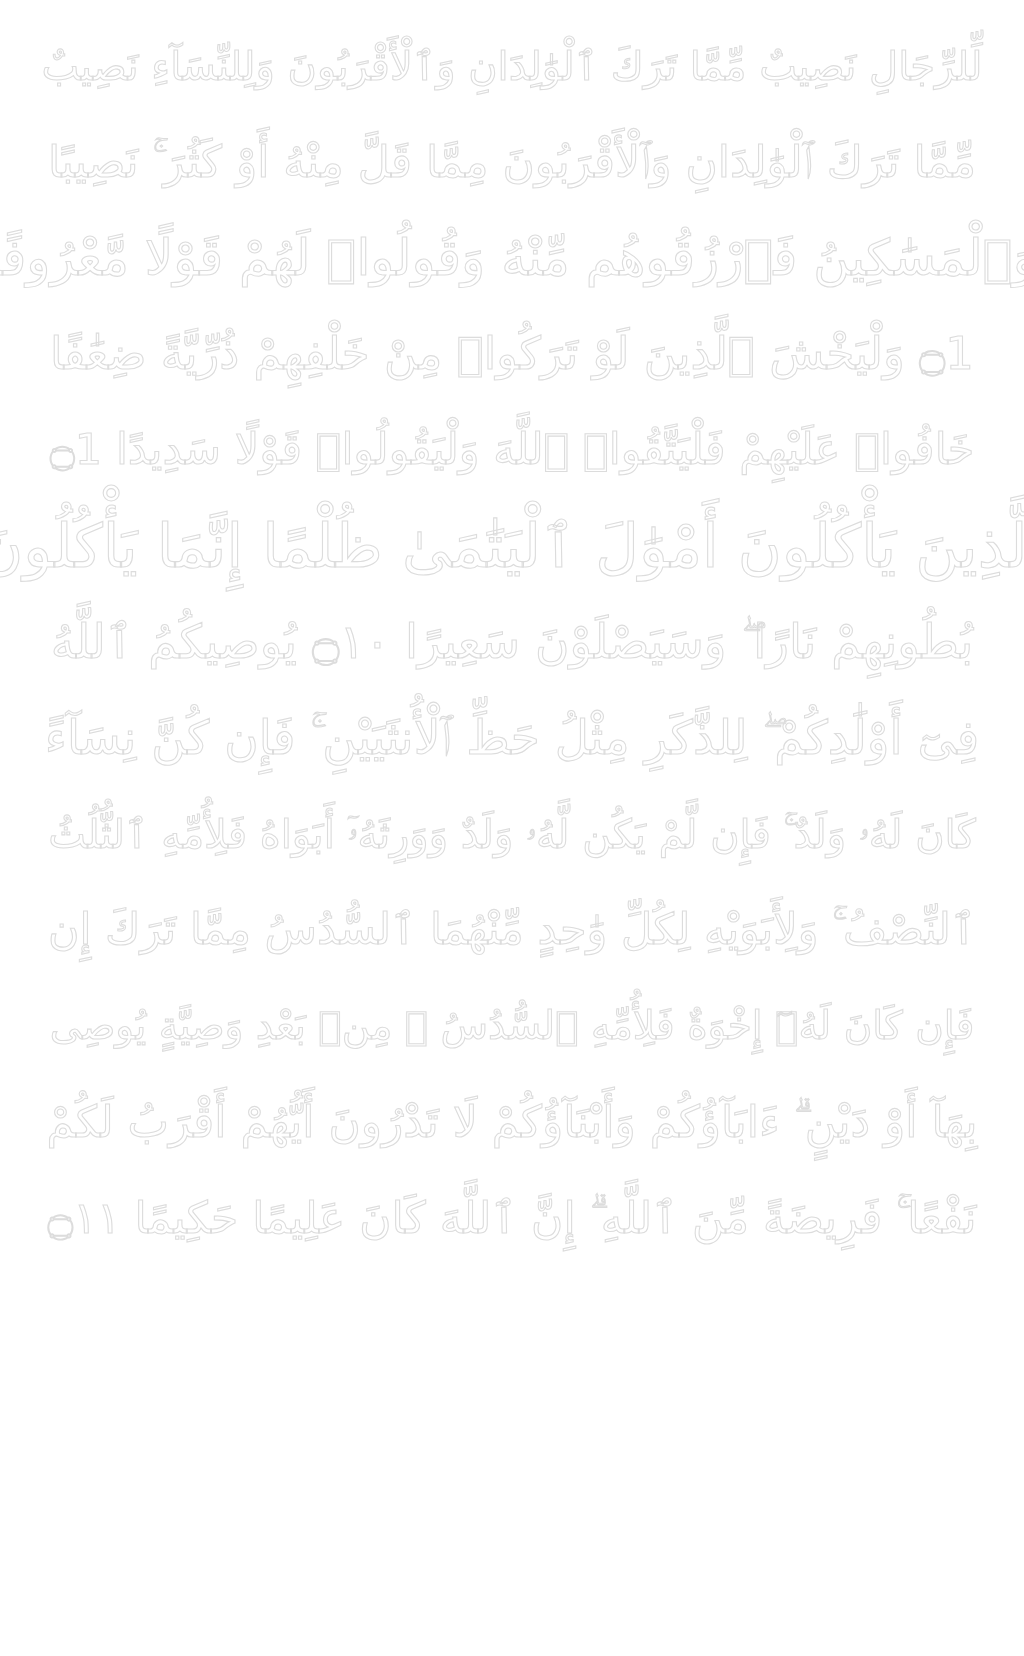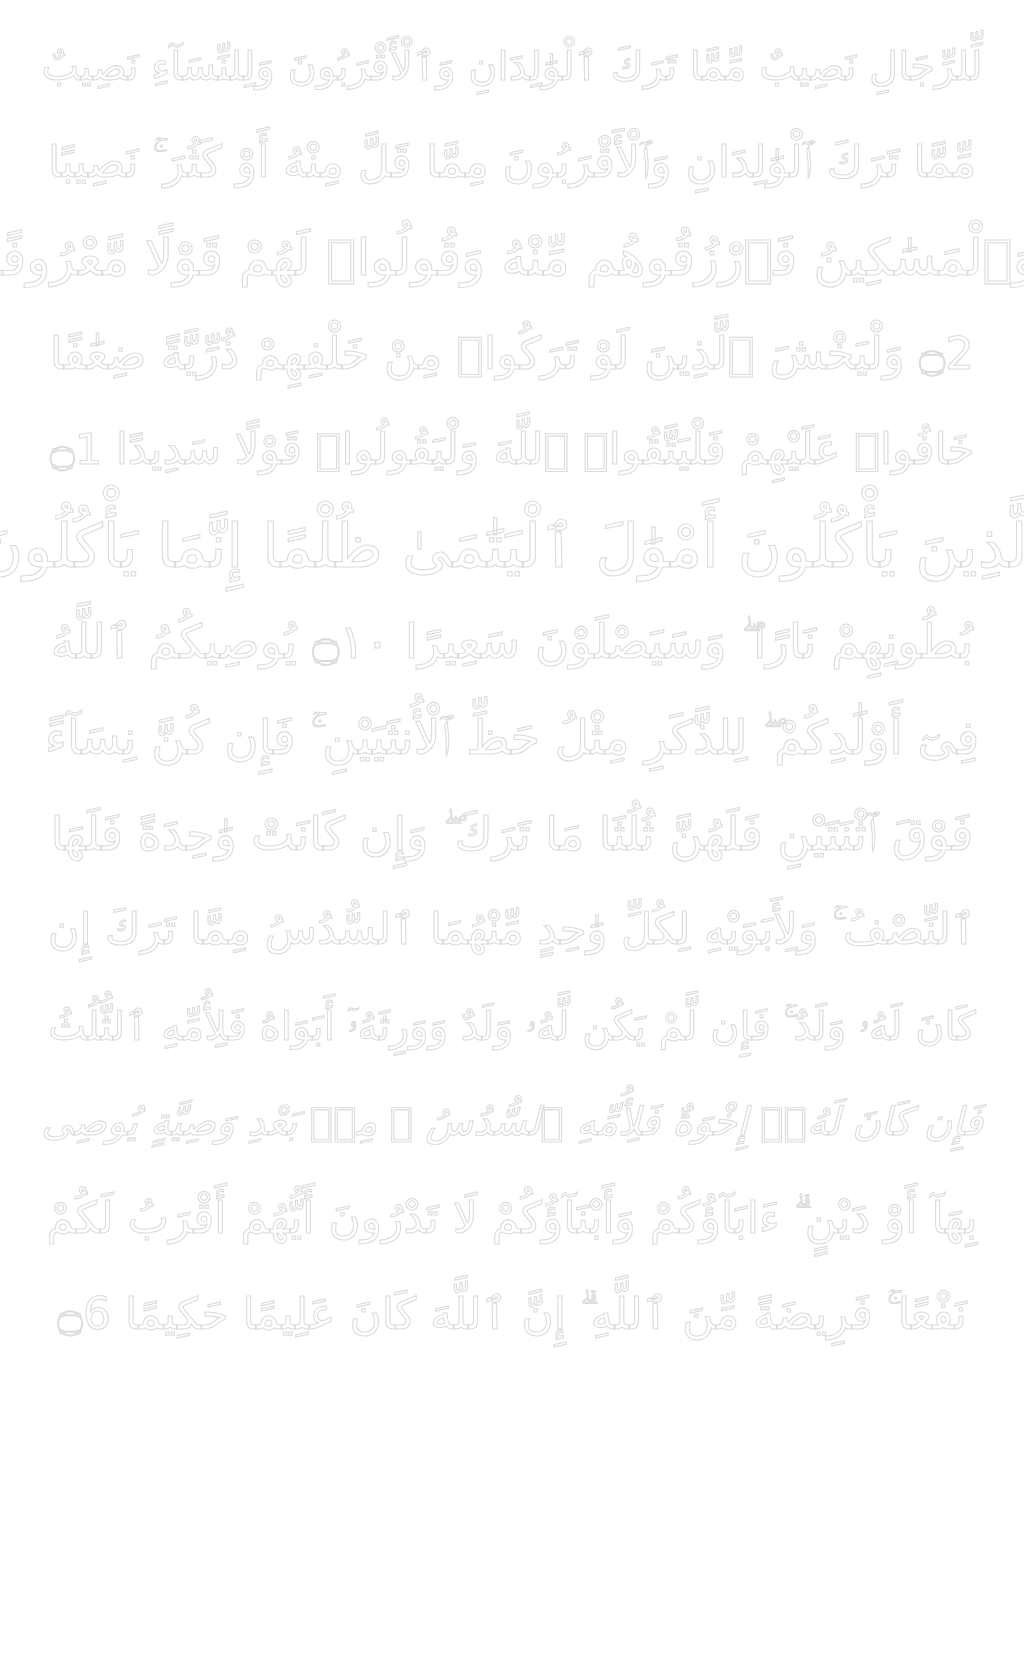--- a/index.html
+++ b/index.html
@@ -59,45 +59,42 @@
   <div class="qline">
       <span class="txt">لِّلرِّجَالِ نَصِيبٌ مِّمَّا تَرَكَ ٱلْوَٰلِدَانِ وَٱلْأَقْرَبُونَ وَلِلنِّسَآءِ نَصِيبٌ</span>
     </div>
   <div class="qline" style="font-size: 44px;">
       <span class="txt">مِّمَّا تَرَكَ ٱلْوَٰلِدَانِ وَٱلْأَقْرَبُونَ مِمَّا قَلَّ مِنْهُ أَوْ كَثُرَ ۚ نَصِيبًا</span>
     </div>
   <div class="qline" style="font-size: 50px;">
       <span class="txt">وَٱلْمَسَٰكِينُ فَٱرْزُقُوهُم مِّنْهُ وَقُولُوا۟ لَهُمْ قَوْلًا مَّعْرُوفًا</span>
     </div>
   <div class="qline" style="font-size: 45px;">
-      <span class="txt">۝2 وَلْيَخْشَ ٱلَّذِينَ لَوْ تَرَكُوا۟ مِنْ خَلْفِهِمْ ذُرِّيَّةً ضِعَٰفًا</span>
+      <span class="txt">۝1 وَلْيَخْشَ ٱلَّذِينَ لَوْ تَرَكُوا۟ مِنْ خَلْفِهِمْ ذُرِّيَّةً ضِعَٰفًا</span>
     </div>
   <div class="qline" style="font-size: 43px;">
       <span class="txt">خَافُوا۟ عَلَيْهِمْ فَلْيَتَّقُوا۟ ٱللَّهَ وَلْيَقُولُوا۟ قَوْلًا سَدِيدًا ۝1</span>
     </div>
   <div class="qline" style="font-size: 60px;">
       <span class="txt">إِنَّ ٱلَّذِينَ يَأْكُلُونَ أَمْوَٰلَ ٱلْيَتَٰمَىٰ ظُلْمًا إِنَّمَا يَأْكُلُونَ فِى</span>
     </div>
   <div class="qline" style="font-size: 47px;">
       <span class="txt">بُطُونِهِمْ نَارًا ۖ وَسَيَصْلَوْنَ سَعِيرًا ۝١٠ يُوصِيكُمُ ٱللَّهُ</span>
     </div>
   <div class="qline" style="font-size: 47px;">
       <span class="txt">فِىٓ أَوْلَٰدِكُمْ ۖ لِلذَّكَرِ مِثْلُ حَظِّ ٱلْأُنثَيَيْنِ ۚ فَإِن كُنَّ نِسَآءً</span>
     </div>
-  <div class="qline" style="font-size: 46px;">
-      <span class="txt">فَوْقَ ٱثْنَتَيْنِ فَلَهُنَّ ثُلُثَا مَا تَرَكَ ۖ وَإِن كَانَتْ وَٰحِدَةً فَلَهَا</span>
+  <div class="qline tight" style="font-size: 40px;">
+      <span class="txt">كَانَ لَهُۥ وَلَدٌ ۚ فَإِن لَّمْ يَكُن لَّهُۥ وَلَدٌ وَوَرِثَهُۥٓ أَبَوَاهُ فَلِأُمِّهِ ٱلثُّلُثُ</span>
     </div>
   <div class="qline" style="font-size: 43px;">
       <span class="txt">ٱلنِّصْفُ ۚ وَلِأَبَوَيْهِ لِكُلِّ وَٰحِدٍ مِّنْهُمَا ٱلسُّدُسُ مِمَّا تَرَكَ إِن</span>
     </div>
-  <div class="qline tight" style="font-size: 40px;">
-      <span class="txt">كَانَ لَهُۥ وَلَدٌ ۚ فَإِن لَّمْ يَكُن لَّهُۥ وَلَدٌ وَوَرِثَهُۥٓ أَبَوَاهُ فَلِأُمِّهِ ٱلثُّلُثُ</span>
-    </div>
-  <div class="qline" style="font-size: 39px; font-style: italic;">
+  <div class="qline" style="font-size: 39px;">
       <span class="txt">فَإِن كَانَ لَهُۥٓ إِخْوَةٌ فَلِأُمِّهِ ٱلسُّدُسُ ۚ مِنۢ بَعْدِ وَصِيَّةٍ يُوصِى</span>
     </div>
   <div class="qline" style="font-size: 44px;">
       <span class="txt">بِهَآ أَوْ دَيْنٍ ۗ ءَابَآؤُكُمْ وَأَبْنَآؤُكُمْ لَا تَدْرُونَ أَيُّهُمْ أَقْرَبُ لَكُمْ</span>
     </div>
   <div class="qline" style="font-size: 44px;">
-      <span class="txt">نَفْعًا ۚ فَرِيضَةً مِّنَ ٱللَّهِ ۗ إِنَّ ٱللَّهَ كَانَ عَلِيمًا حَكِيمًا ۝6</span>
+      <span class="txt">نَفْعًا ۚ فَرِيضَةً مِّنَ ٱللَّهِ ۗ إِنَّ ٱللَّهَ كَانَ عَلِيمًا حَكِيمًا ۝١١</span>
     </div>
 </div>
 
 </body></html>

